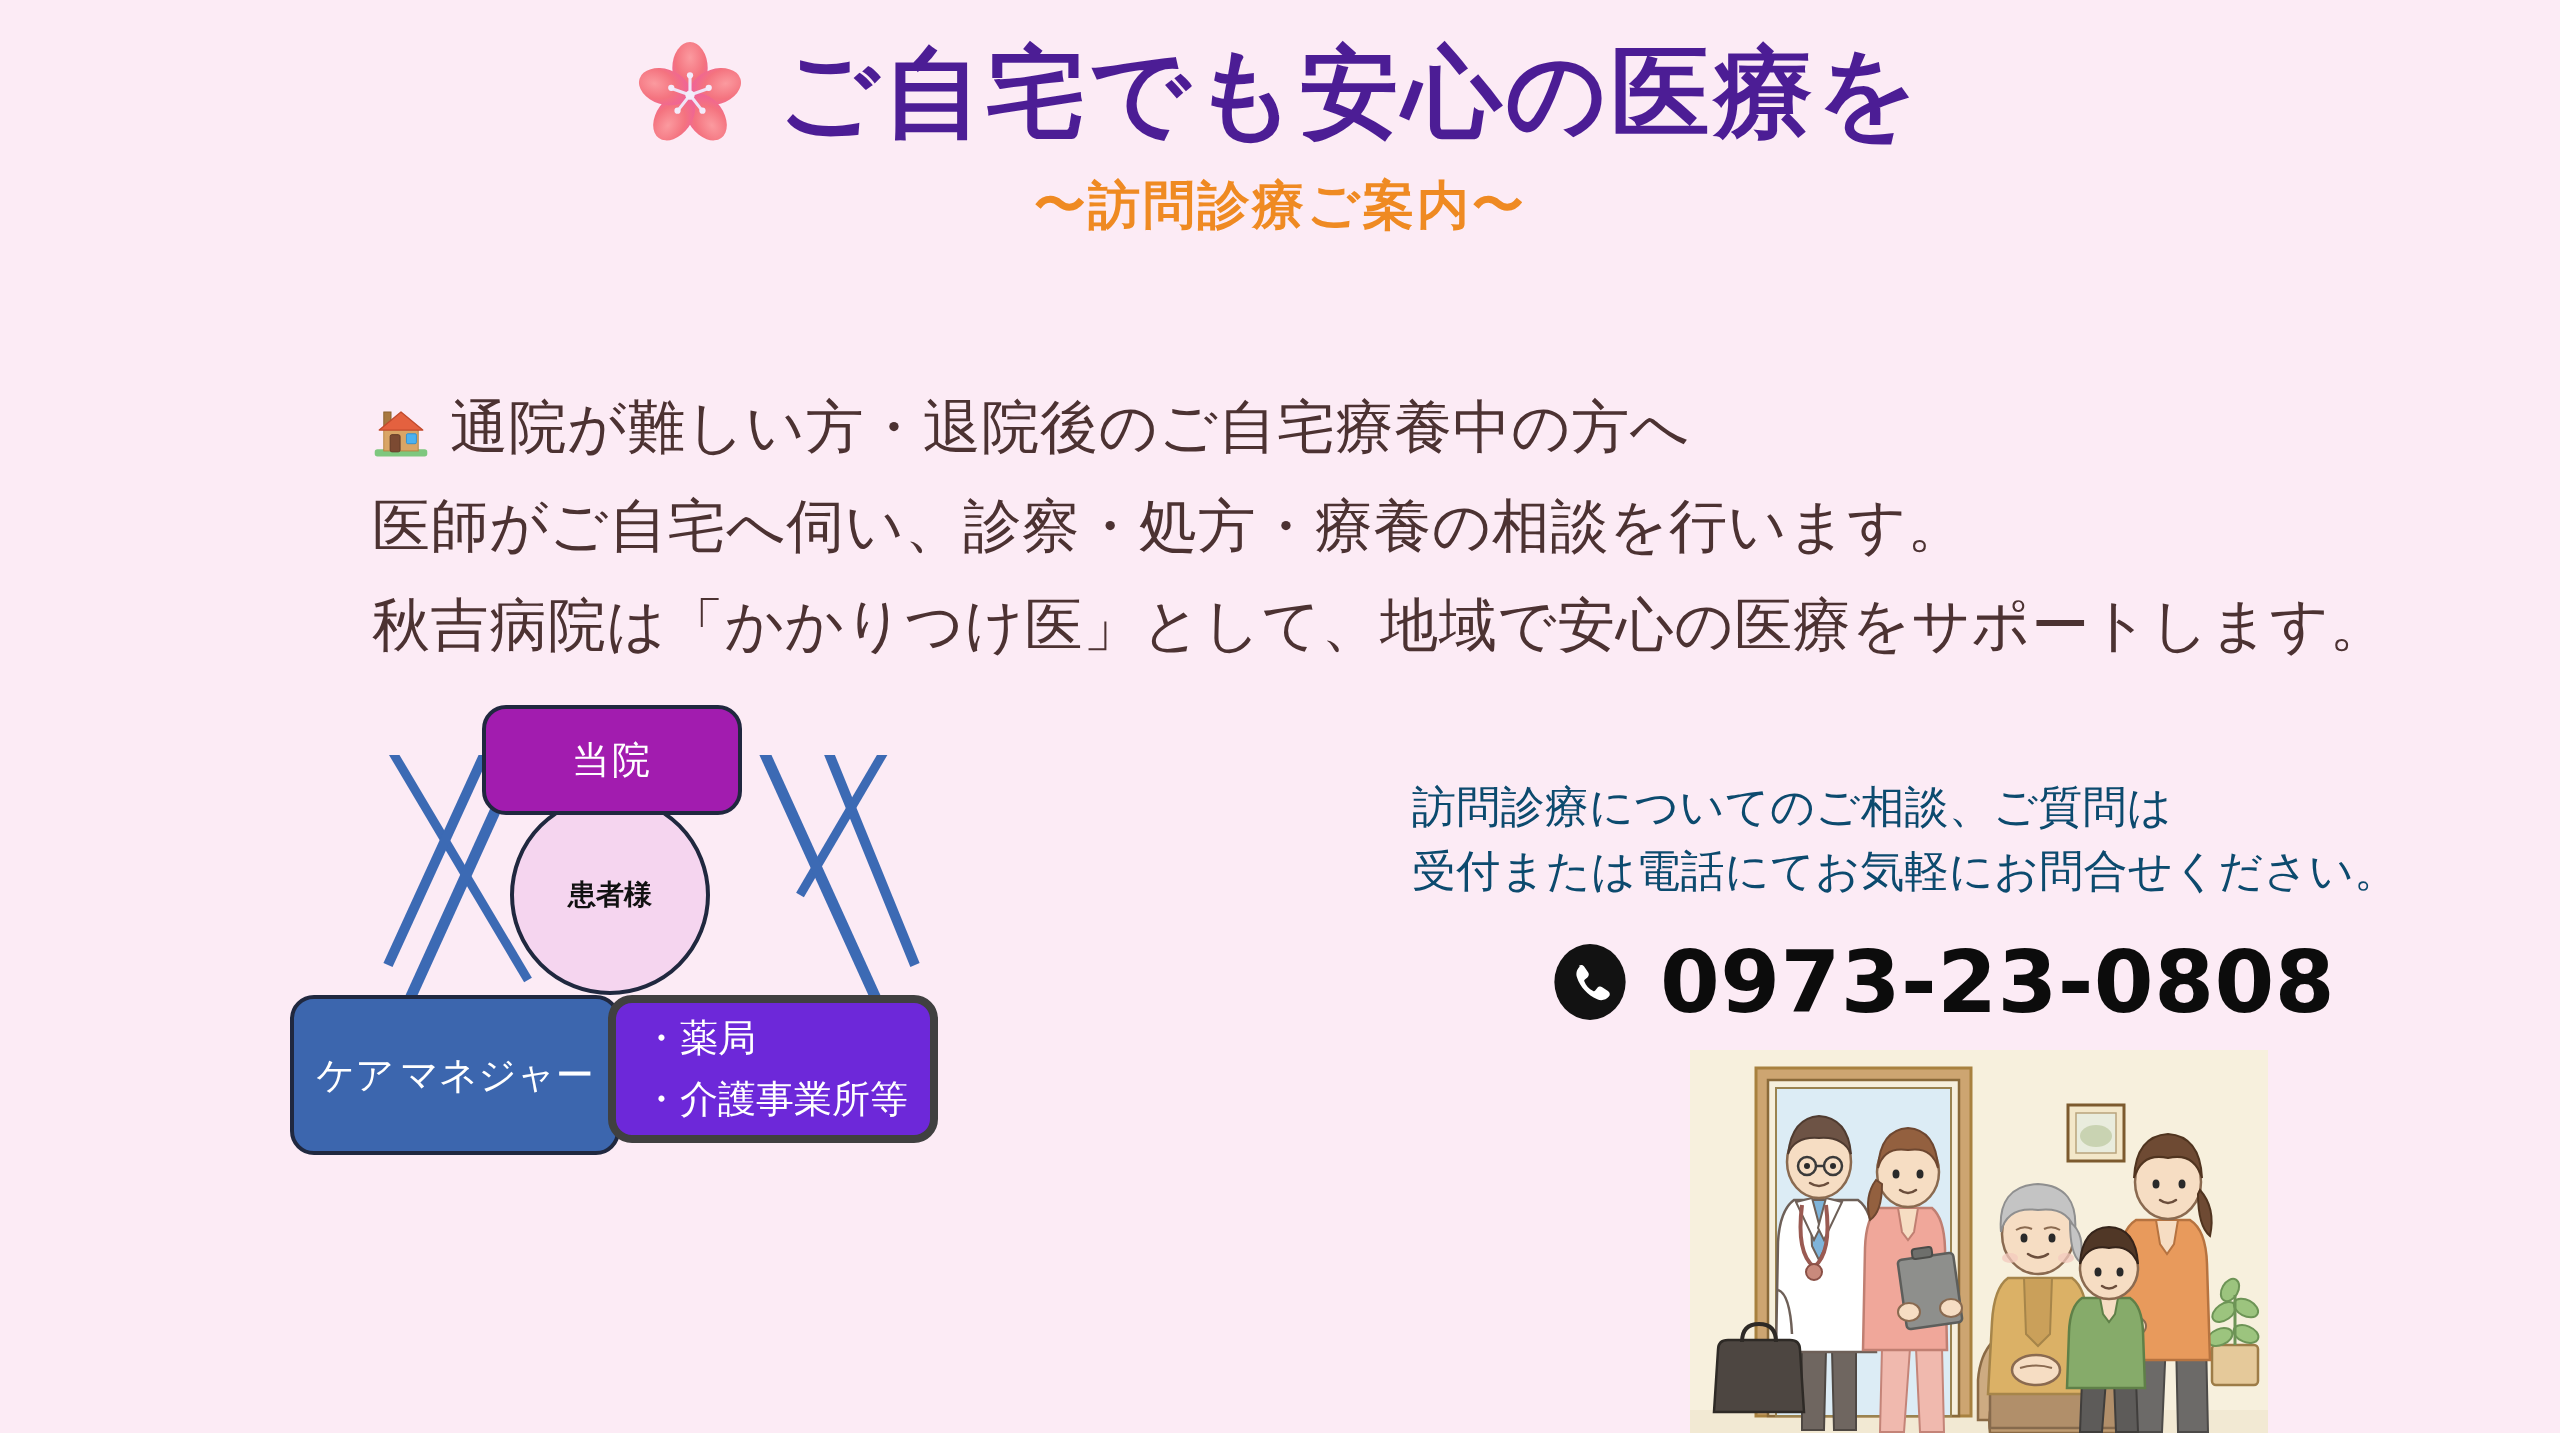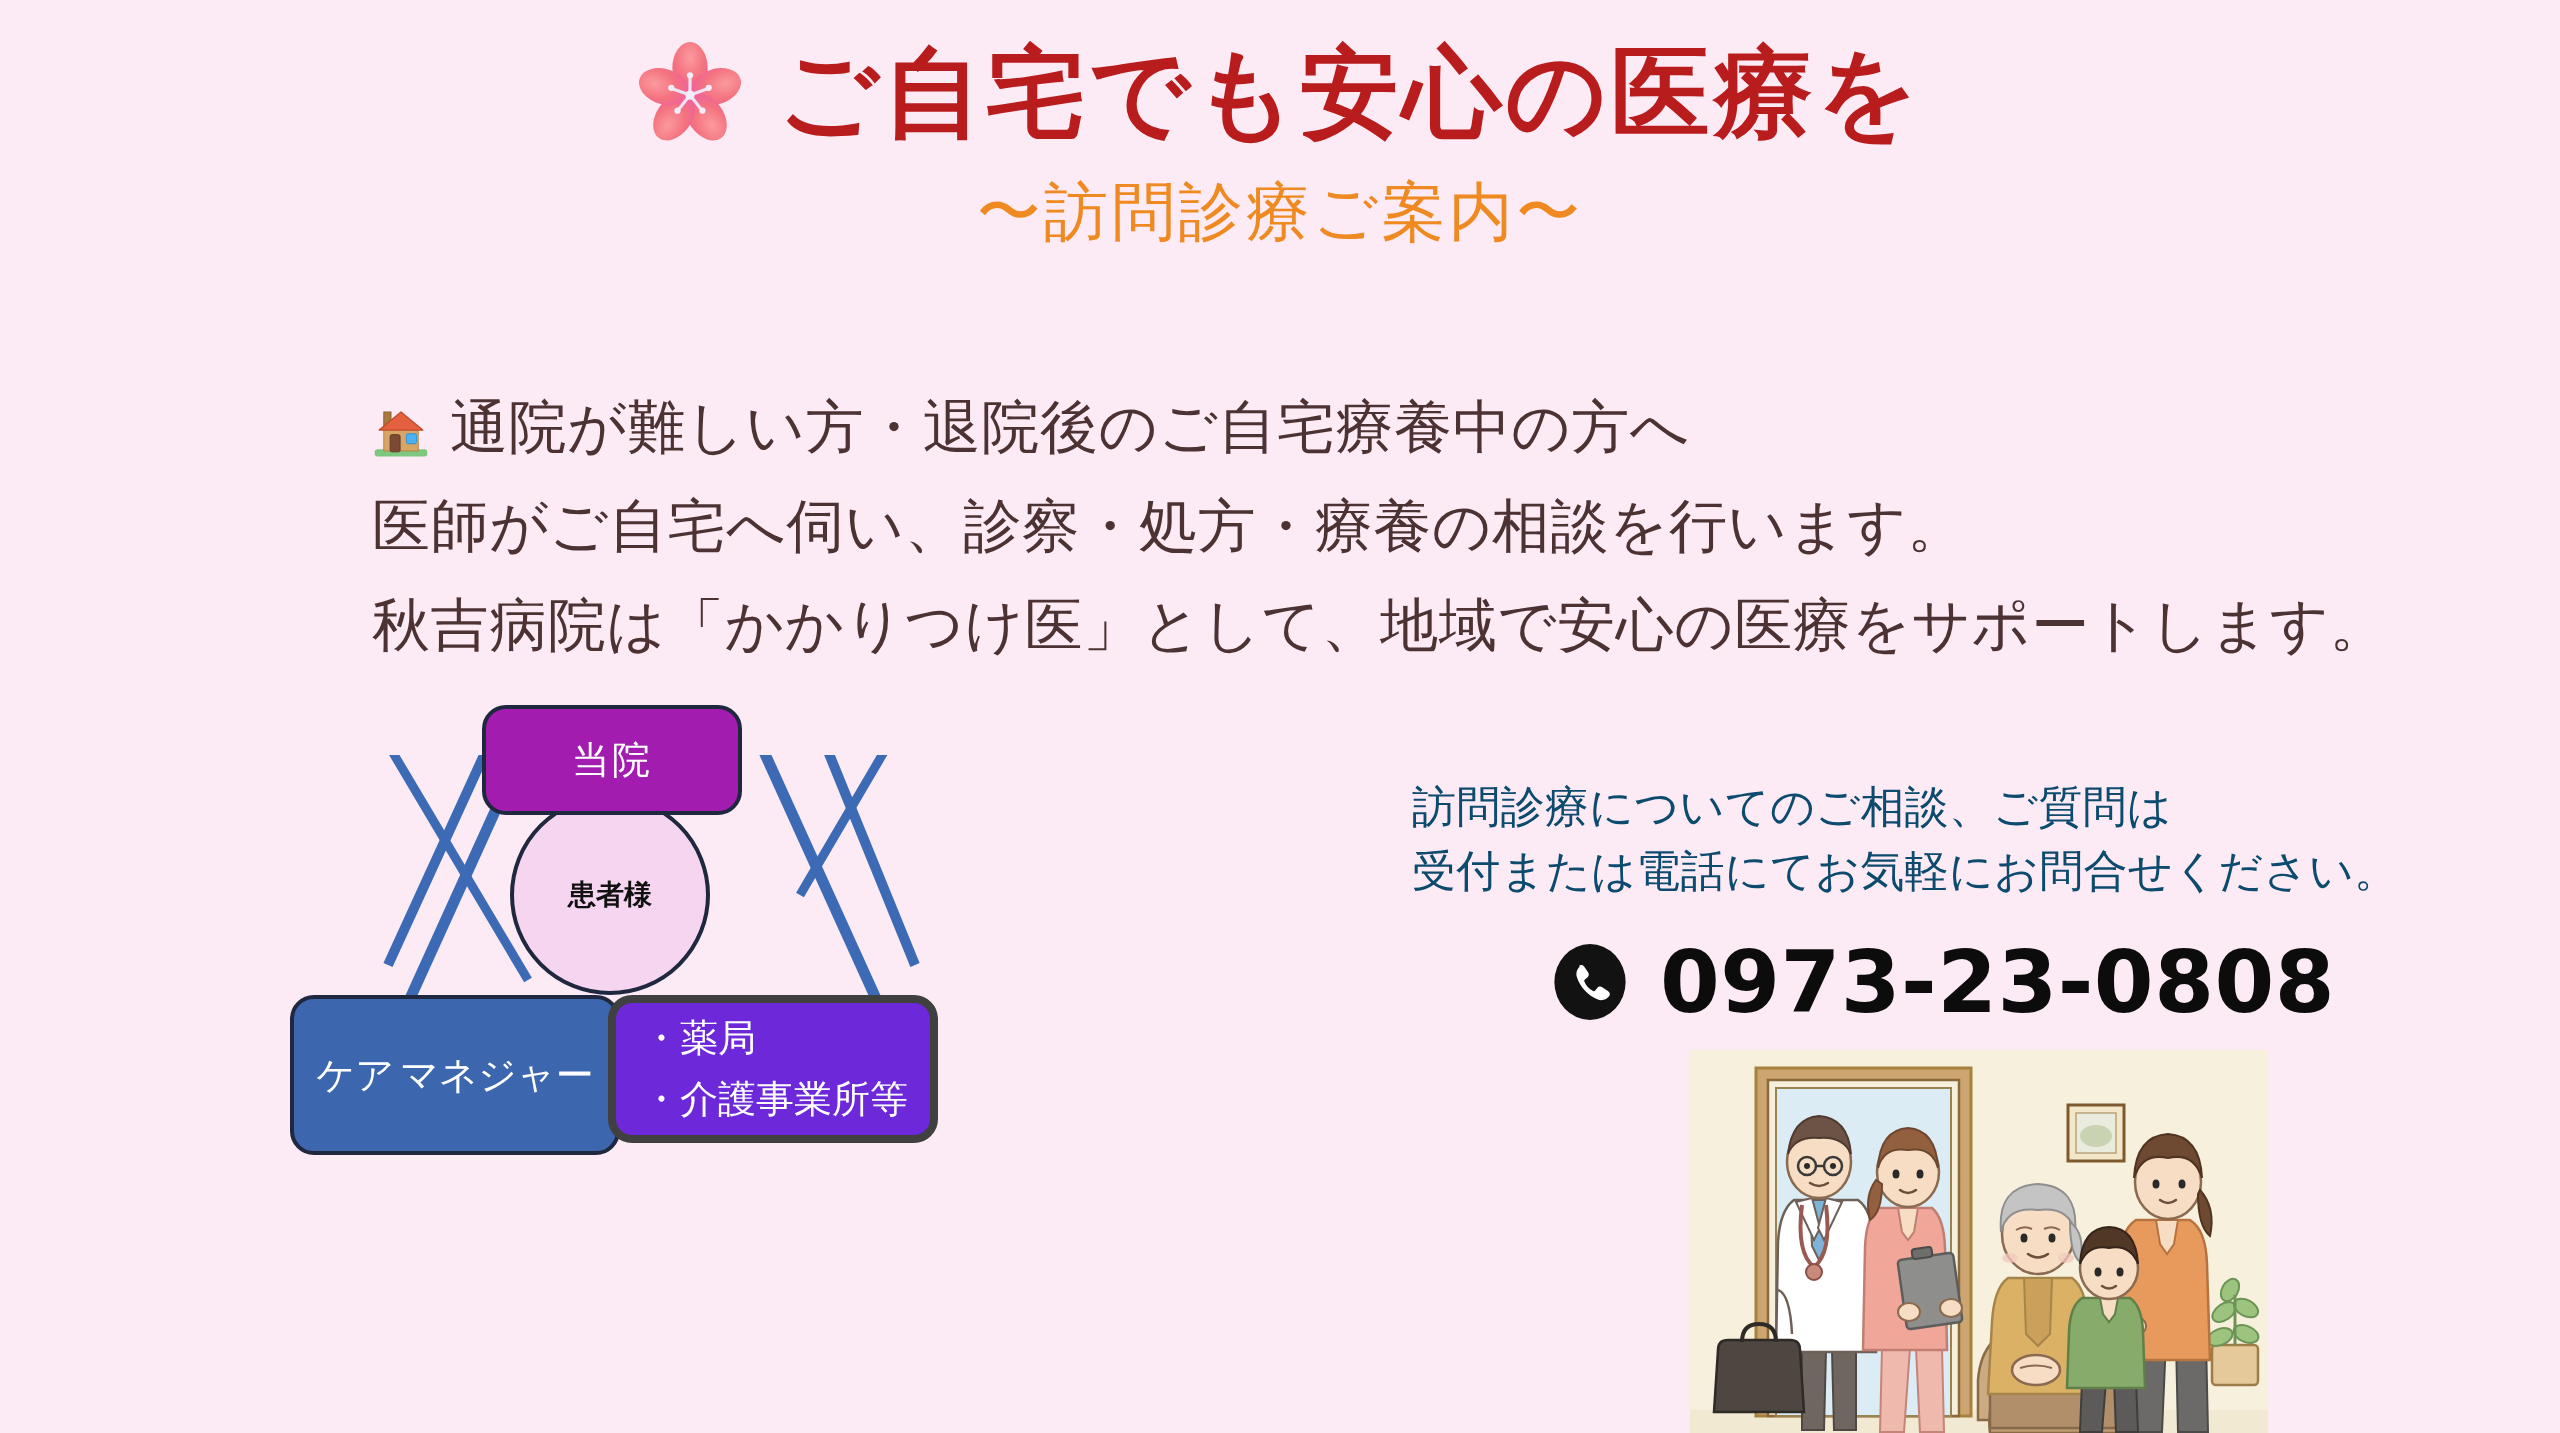--- a/index.html
+++ b/index.html
@@ -45,31 +45,31 @@
     width: 104px;
     height: 104px;
     flex: 0 0 auto;
     display: block;
   }
 
   .main-title {
     font-family: "DejaVu Sans", "Liberation Sans", sans-serif;
     font-size: 99px;
     font-weight: 700;
-    color: #b91c1c;
+    color: #4c1d95;
     letter-spacing: 0.04em;
     line-height: 1.05;
     white-space: nowrap;
   }
 
   .sub-title {
     margin-top: 16px;
     font-family: "DejaVu Sans", "Liberation Sans", sans-serif;
-    font-size: 64px;
-    font-weight: 400;
+    font-size: 52px;
+    font-weight: 700;
     color: #ef8a22;
     letter-spacing: 0.05em;
     line-height: 1.2;
     white-space: nowrap;
   }
 
   
   .body-block {
     position: absolute;
     top: 378px;

